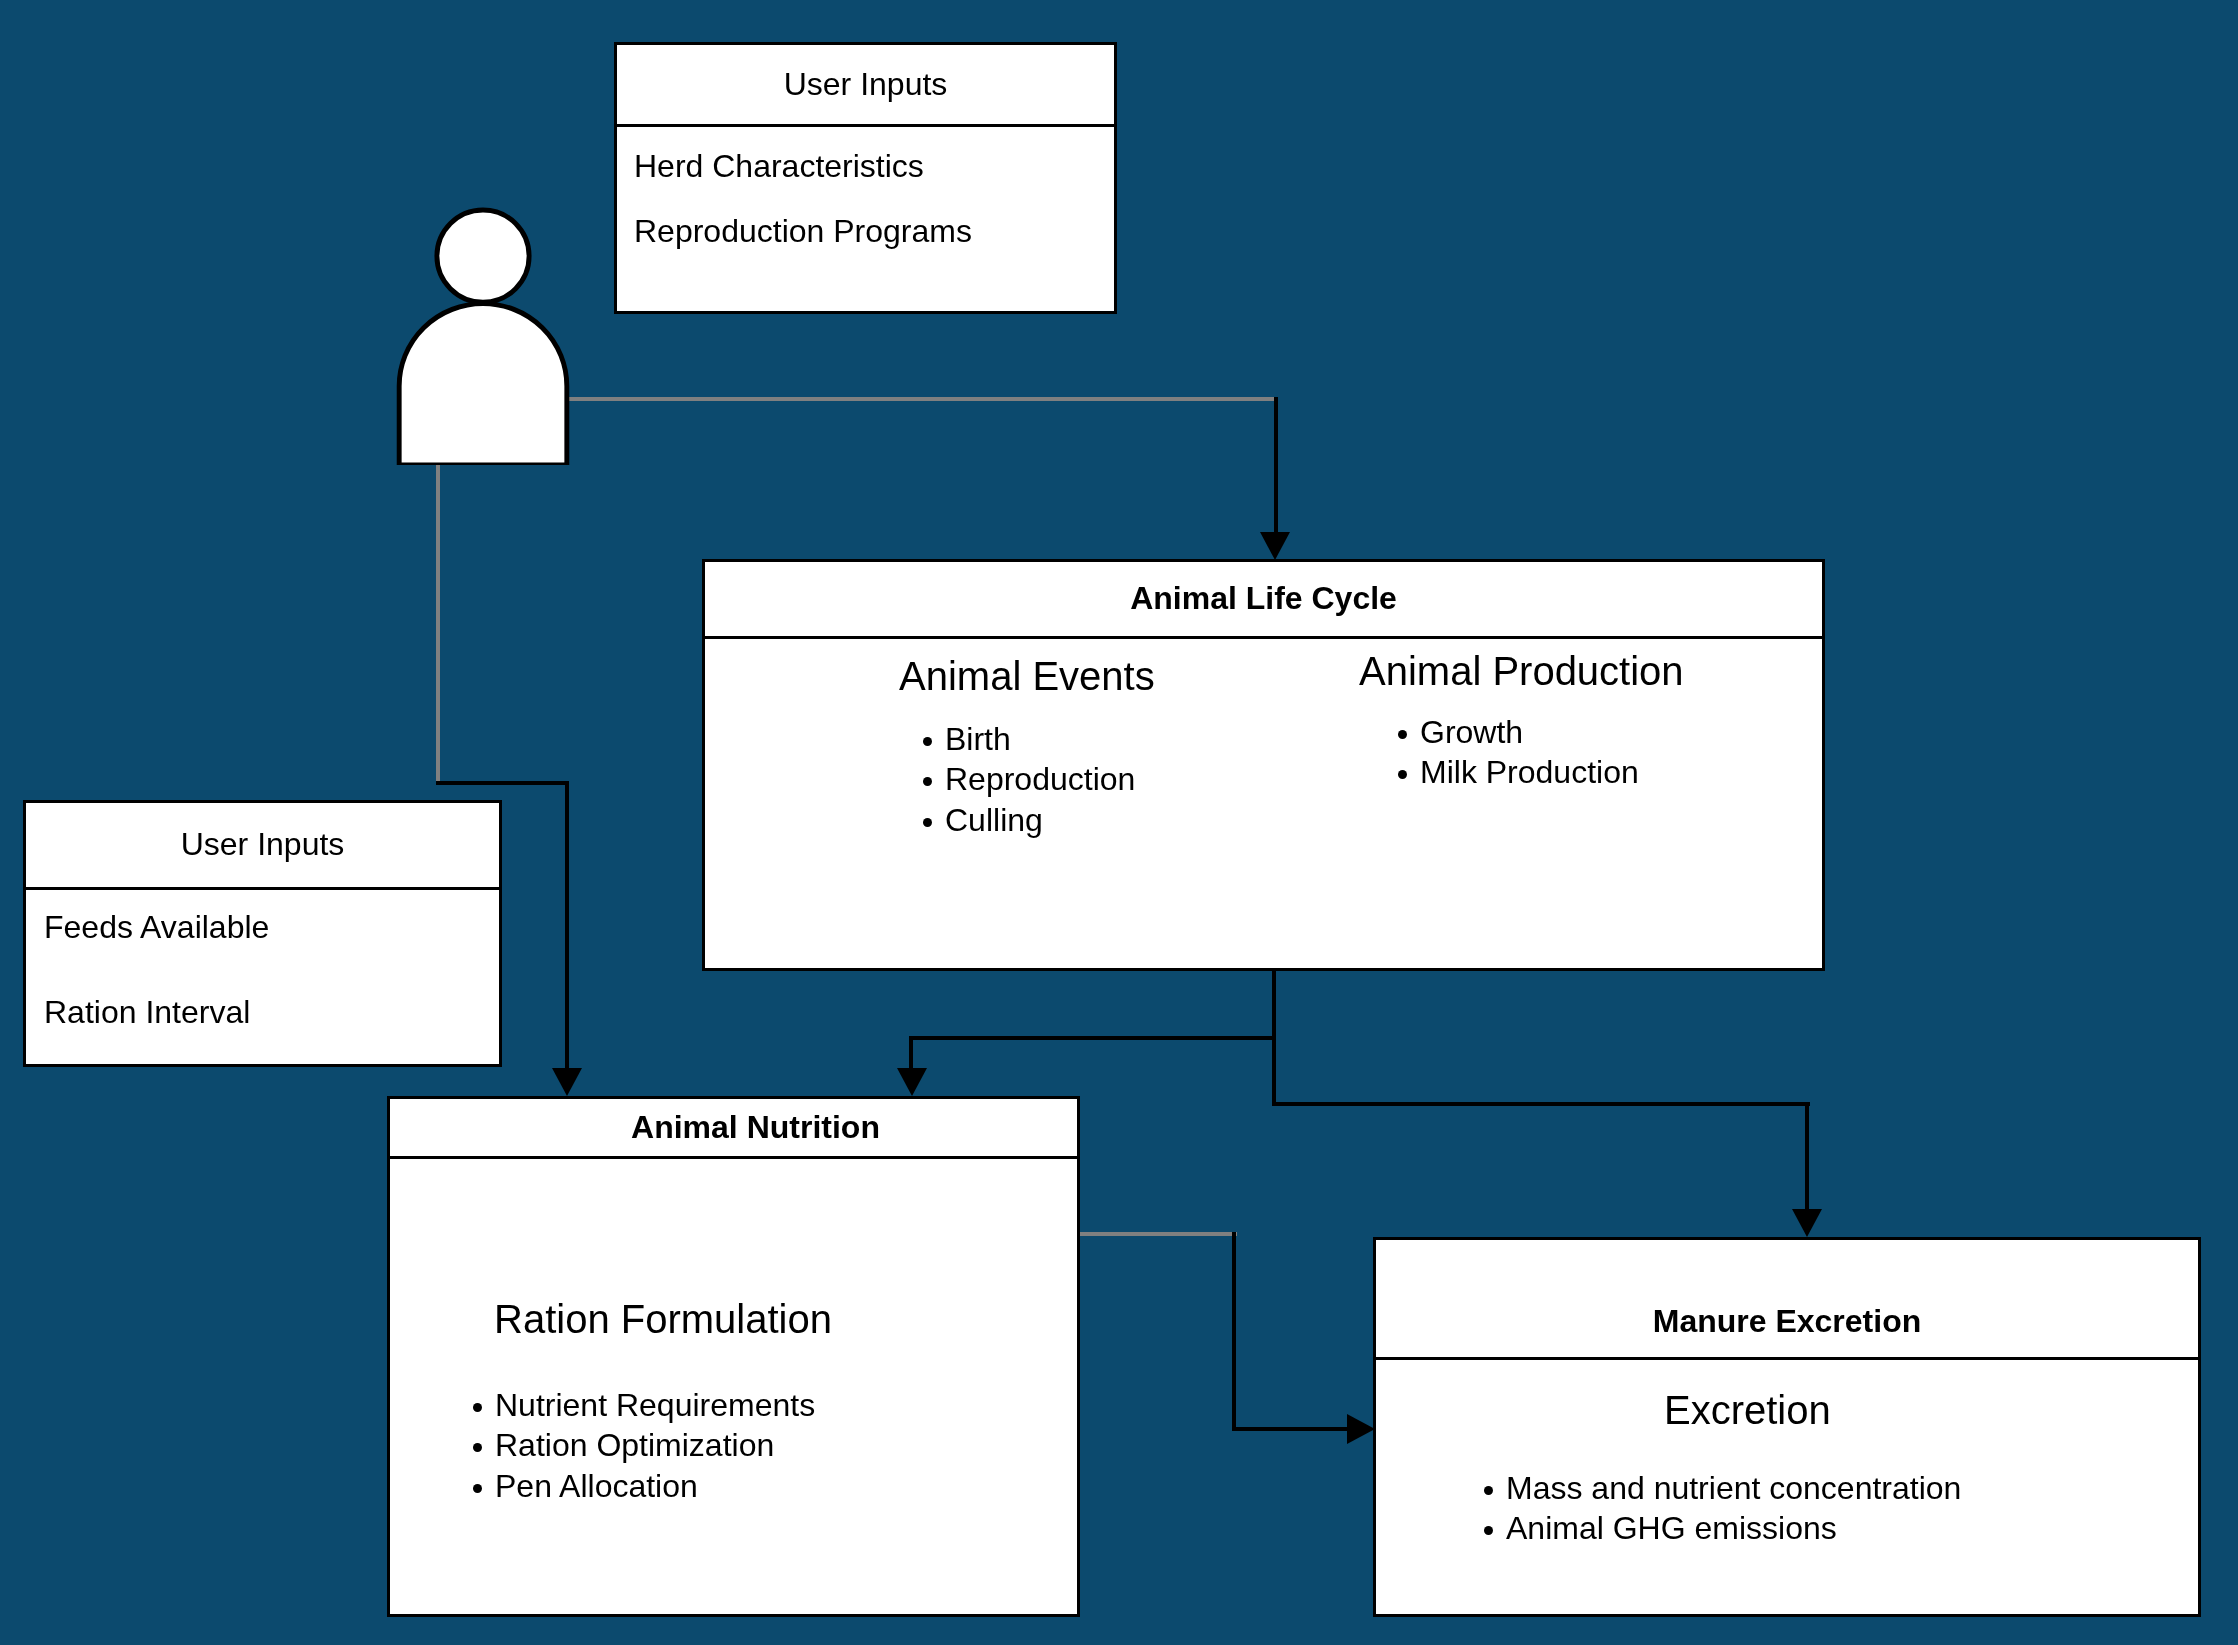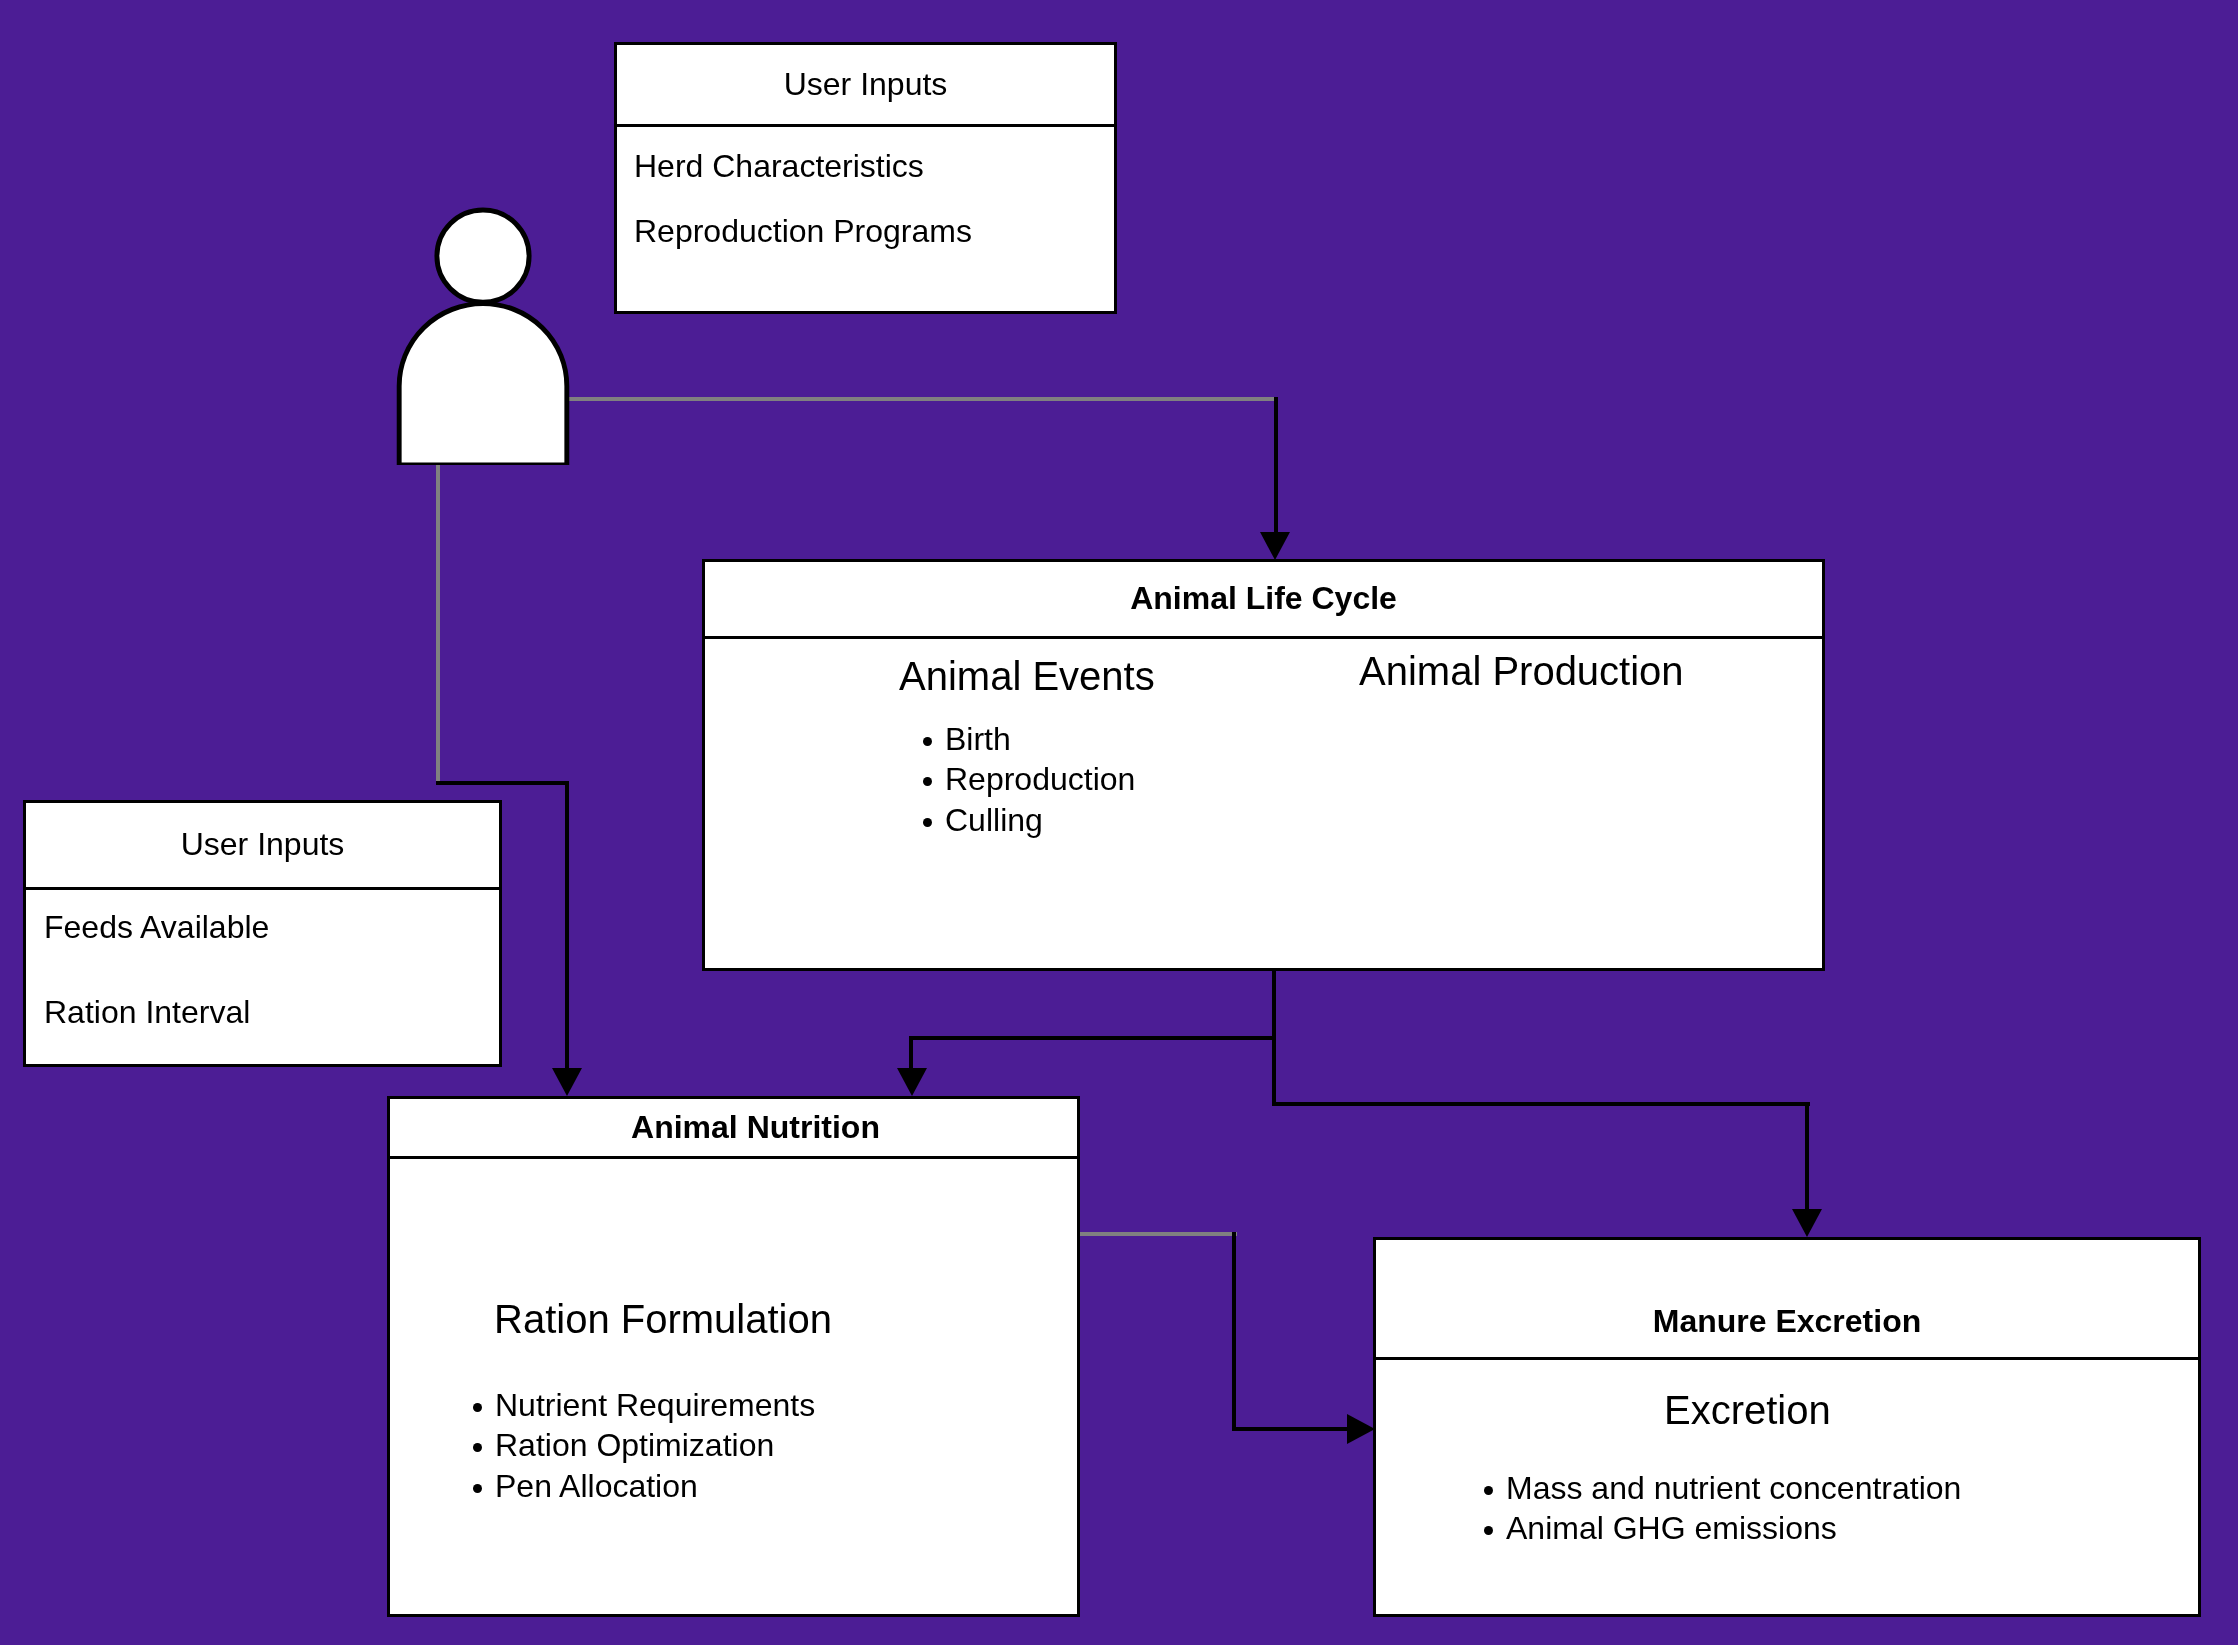--- a/index.html
+++ b/index.html
@@ -4,21 +4,21 @@
 <style>
   html, body {
     margin: 0;
     padding: 0;
     background: #ffffff;
   }
   #stage {
     position: relative;
     width: 2239px;
     height: 1646px;
-    background: #4c1d95;
+    background: #0c4a6e;
     font-family: "Liberation Sans", sans-serif;
     overflow: hidden;
   }
   .node {
     position: absolute;
     box-sizing: border-box;
     border: 3.5px solid #000000;
     background: #ffffff;
     display: flex;
     flex-direction: column;
@@ -180,20 +180,24 @@
     <div class="node-body">
 
       <div class="col-title" style="left:194px; top:15.4px;">Animal Events</div>
       <ul class="bullets" style="left:209px; top:84px;">
         <li>Birth</li>
         <li>Reproduction</li>
         <li>Culling</li>
       </ul>
 
       <div class="col-title" style="left:654px; top:9.8px;">Animal Production</div>
+      <ul class="bullets" style="left:684px; top:77px;">
+        <li>Growth</li>
+        <li>Milk Production</li>
+      </ul>
     </div>
   </div>
 
   <div class="node" style="left:387px; top:1096px; width:693px; height:521px;">
     <div class="node-header" style="height:60px;padding-left:44px;">
       <span class="node-header-title bold">Animal Nutrition</span>
     </div>
     <div class="node-body">
       <div class="col-title" style="left:60px; top:138px;margin-left:44px;">Ration Formulation</div>
       <ul class="bullets" style="left:74px; top:230px;">

